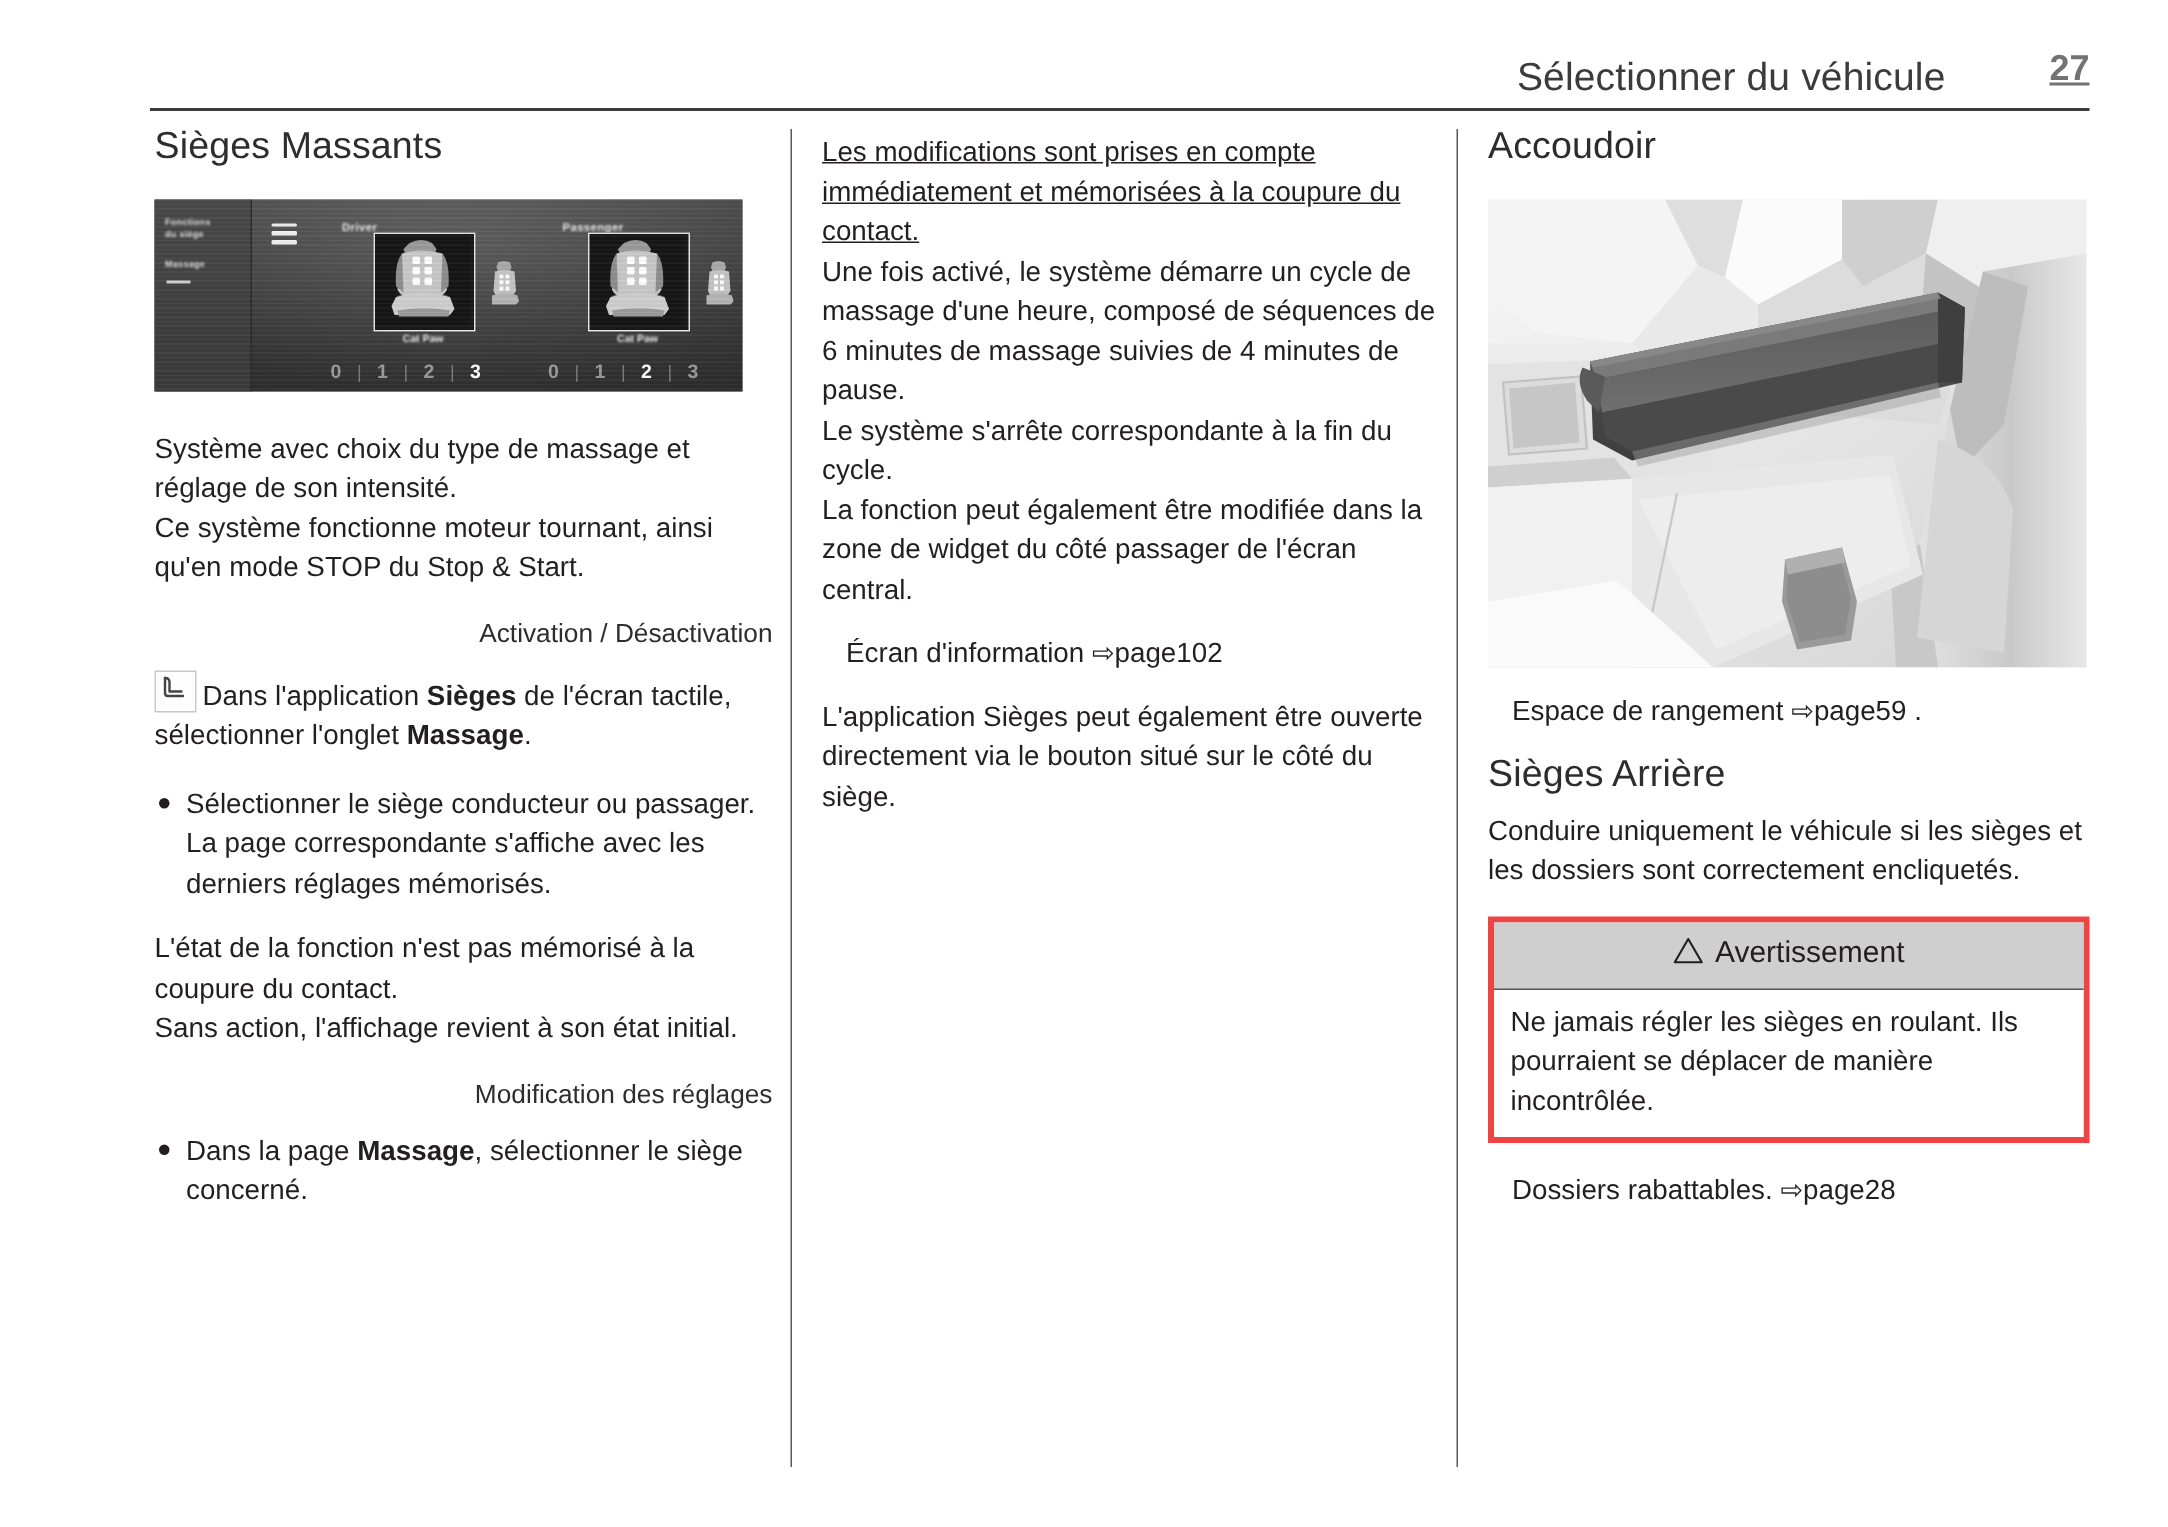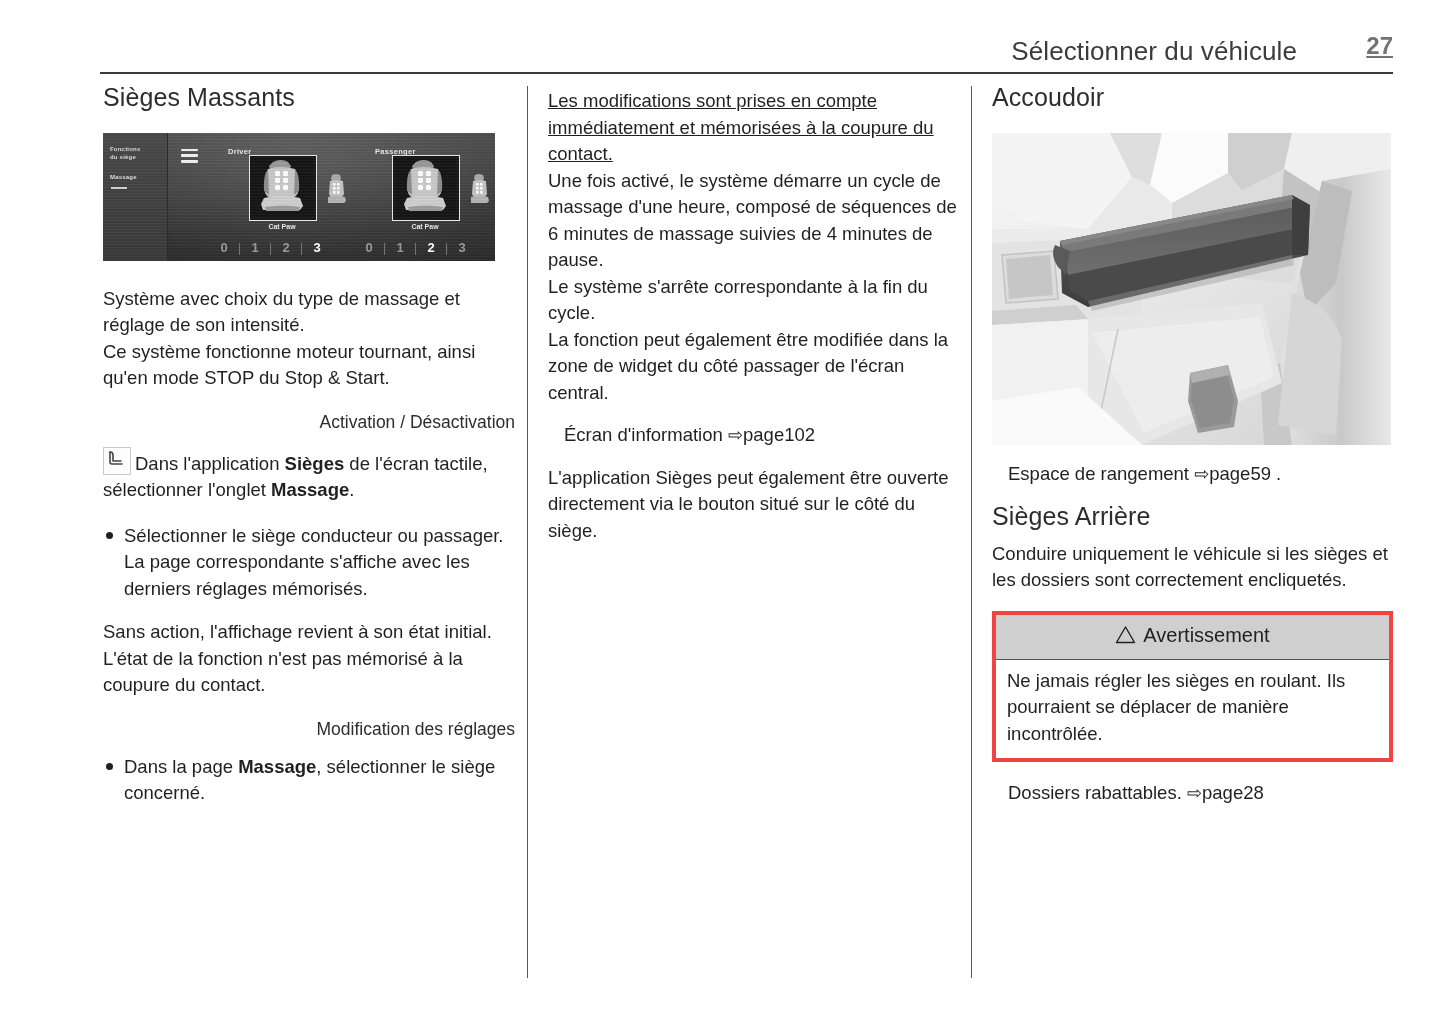--- a/index.html
+++ b/index.html
@@ -450,22 +450,22 @@
           <path d="M6 4 Q9 4 9 7 L9 13 L17 13" fill="none" stroke="#444" stroke-width="1.6" stroke-linecap="round" stroke-linejoin="round"></path>
         </svg>
       </span><span>Dans l'application </span><span class="b">Sièges</span><span> de l'écran tactile, sélectionner l'onglet </span><span class="b">Massage</span><span>.</span>
     </p>
 
     <ul class="bullets" style="margin-top:19px;">
       <li>Sélectionner le siège conducteur ou passager. La page correspondante s'affiche avec les derniers réglages mémorisés.</li>
     </ul>
 
 
+    <p class="body">L'état de la fonction n'est pas mémorisé à la coupure du contact.</p>
     <p class="body">Sans action, l'affichage revient à son état initial.</p>
-    <p class="body">L'état de la fonction n'est pas mémorisé à la coupure du contact.</p>
 
     <h2 class="sub-title">Modification des réglages</h2>
 
     <ul class="bullets">
       <li><span>Dans la page </span><span class="b">Massage</span><span>, sélectionner le siège concerné.</span></li>
     </ul>
   </div>
 
   <div class="col col-mid">
 

